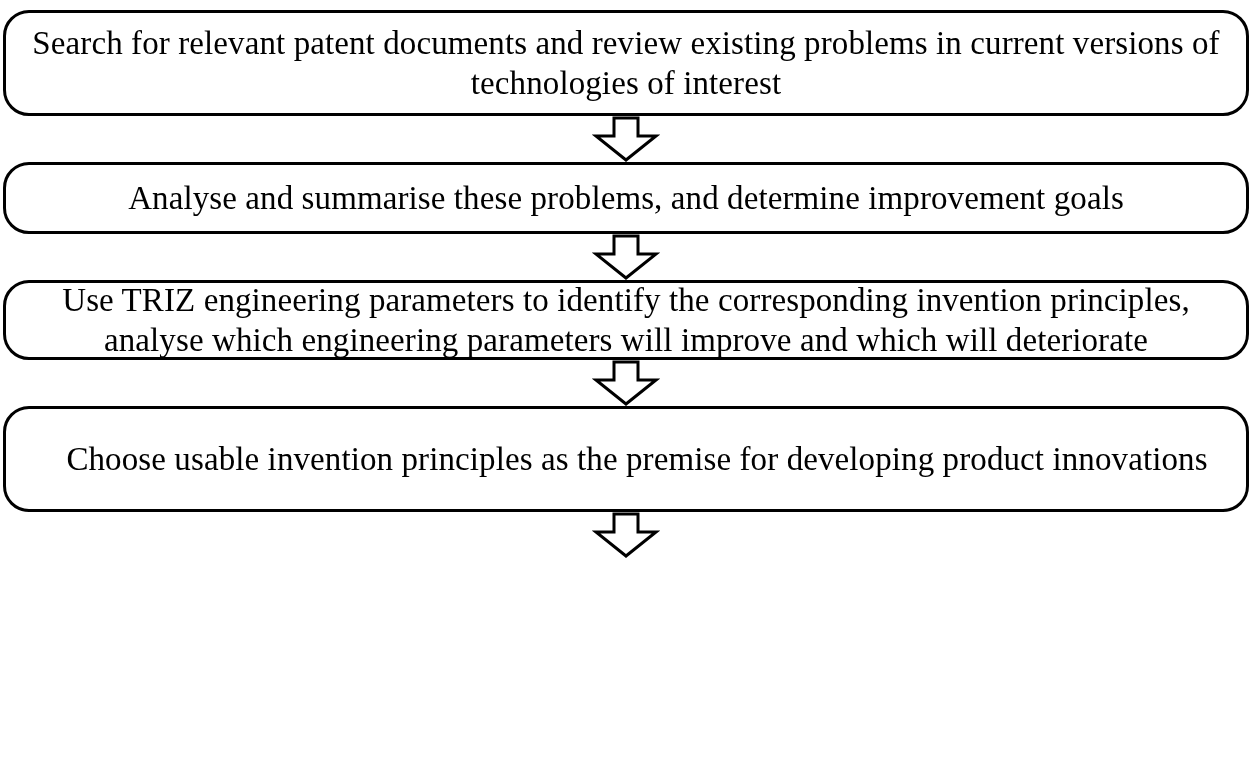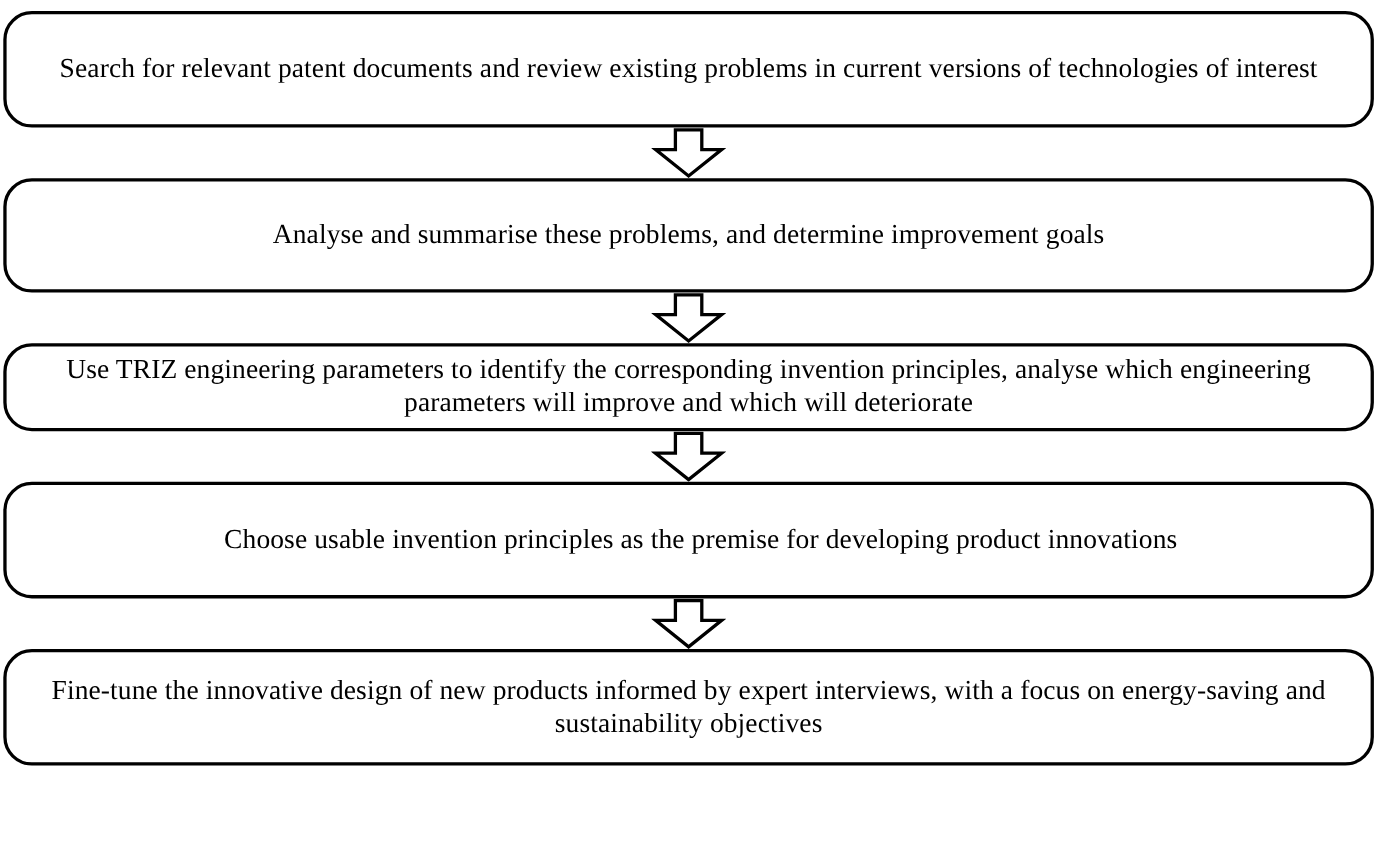--- a/index.html
+++ b/index.html
@@ -30,26 +30,26 @@
     border: 3px solid #000000;
     border-radius: 26px;
     background: #ffffff;
     display: flex;
     align-items: center;
     justify-content: center;
     text-align: center;
     padding: 6px 26px;
   }
   .step-text {
-    font-size: 25px;
+    font-size: 33px;
     line-height: 1.22;
     letter-spacing: 0.1px;
   }
   .step-1 { height: 106px; }
-  .step-2 { height: 104px; }
+  .step-2 { height: 72px; }
   .step-3 { height: 80px; }
   .step-4 { height: 106px; padding-left: 48px; }
   .step-5 { height: 106px; }
 
   .arrow {
     width: 68px;
     height: 46px;
     display: block;
   }
   .arrow svg {
@@ -99,17 +99,14 @@
   <div class="step step-4">
     <div class="step-text">Choose usable invention principles as the premise for developing product innovations</div>
   </div>
 
   <div class="arrow">
     <svg viewBox="0 0 68 46" xmlns="http://www.w3.org/2000/svg" aria-hidden="true">
       <polygon points="22,2 46,2 46,20 64,20 34,44 4,20 22,20" fill="#ffffff" stroke="#000000" stroke-width="3" stroke-linejoin="miter"></polygon>
     </svg>
   </div>
 
-  <div class="step step-5">
-    <div class="step-text">Fine-tune the innovative design of new products informed by expert interviews, with a focus on energy-saving and sustainability objectives</div>
-  </div>
 
 </div>
 
 </body></html>

